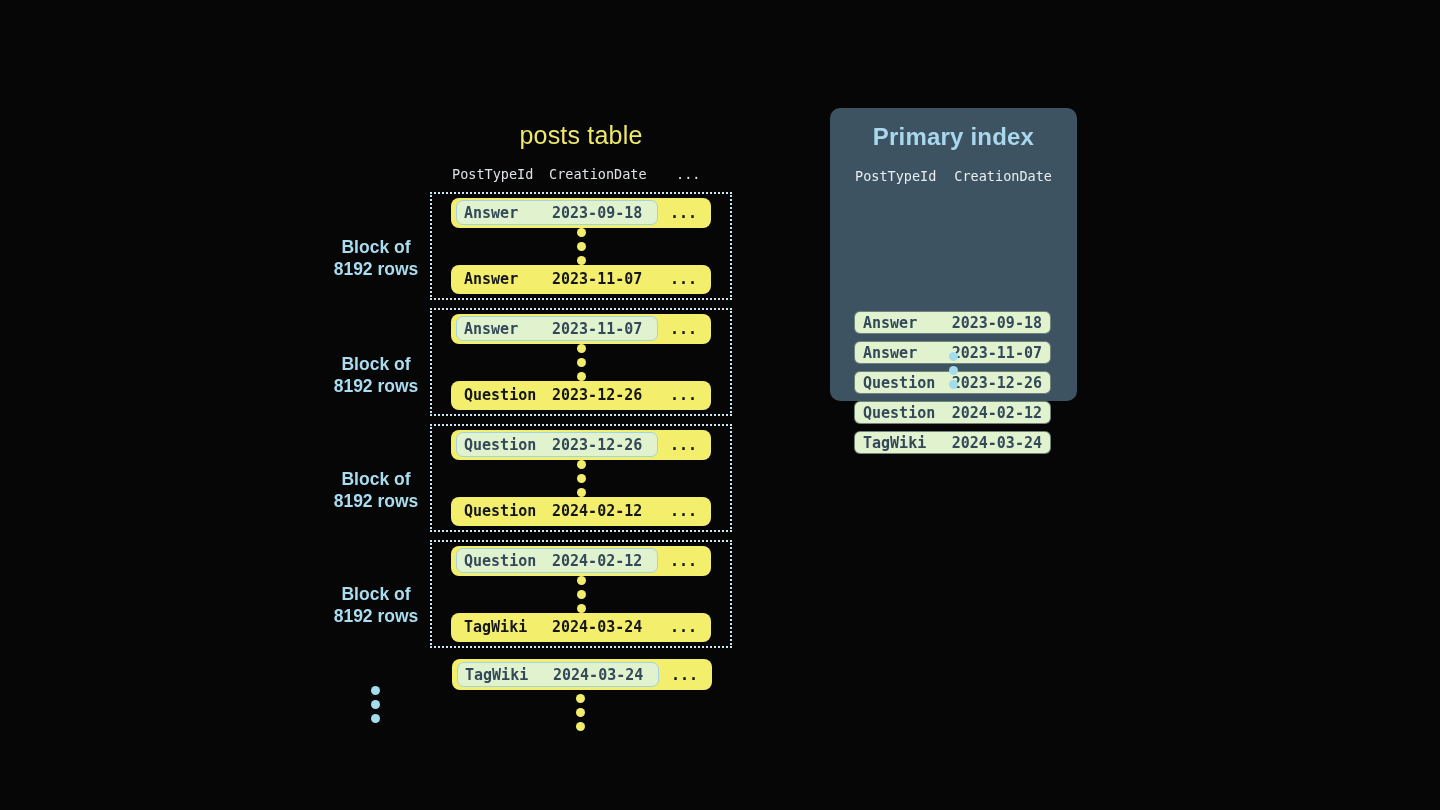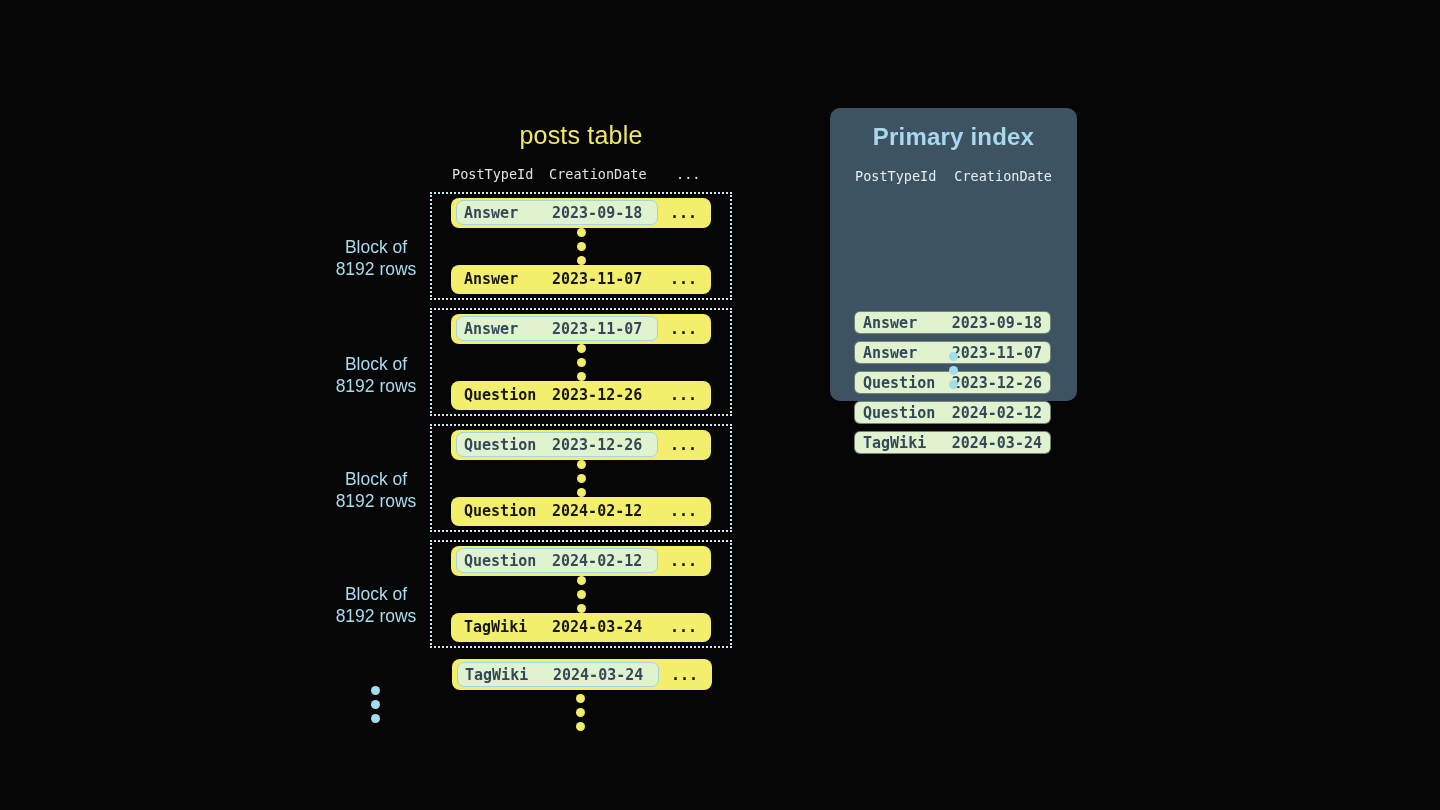--- a/index.html
+++ b/index.html
@@ -61,21 +61,21 @@
   }
 
   .vdots { display: flex; flex-direction: column; gap: 5px; align-items: center; }
   .dot { width: 9px; height: 9px; border-radius: 50%; }
   .dot.yellow { background: #f2ee6b; }
   .dot.blue { background: #a3dced; }
 
   .block-label {
     position: absolute; left: 296px; width: 160px;
     text-align: center; color: #a8dcee;
-    font-size: 17.5px; line-height: 21.5px; font-weight: 400;
+    font-size: 17.5px; line-height: 21.5px; font-weight: 700;
   }
   .bl-1 { top: 237px; } .bl-2 { top: 354px; } .bl-3 { top: 469px; } .bl-4 { top: 584px; }
 
   .more-blocks-dots { position: absolute; left: 371px; top: 686px; }
   .more-rows-dots  { position: absolute; left: 576px; top: 694px; }
 
   
   .index-panel {
     position: absolute; left: 799px; top: 108px; width: 247px; height: 293px;
     background: #3d5362; border-radius: 10px; margin-left: 31px;

